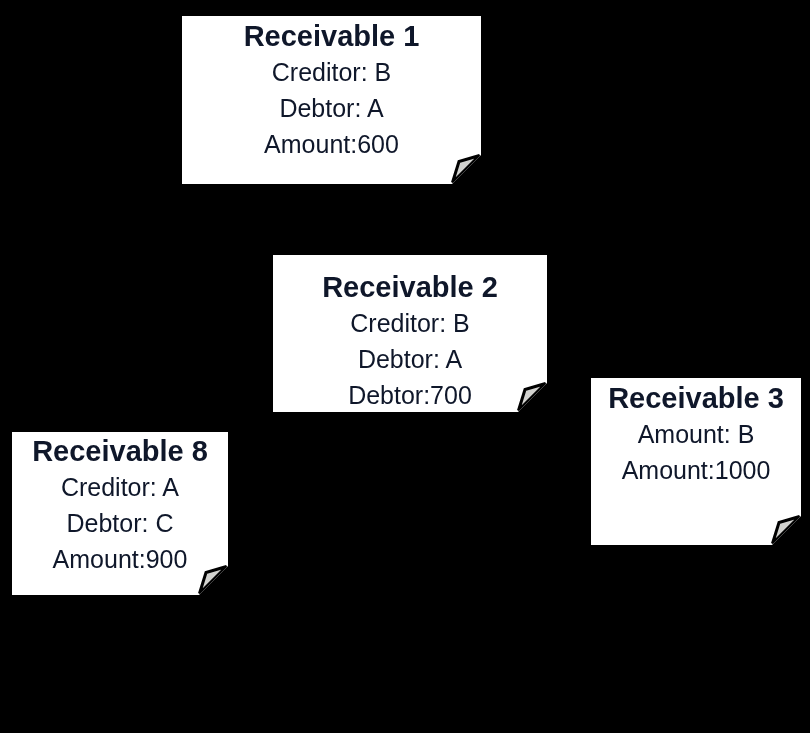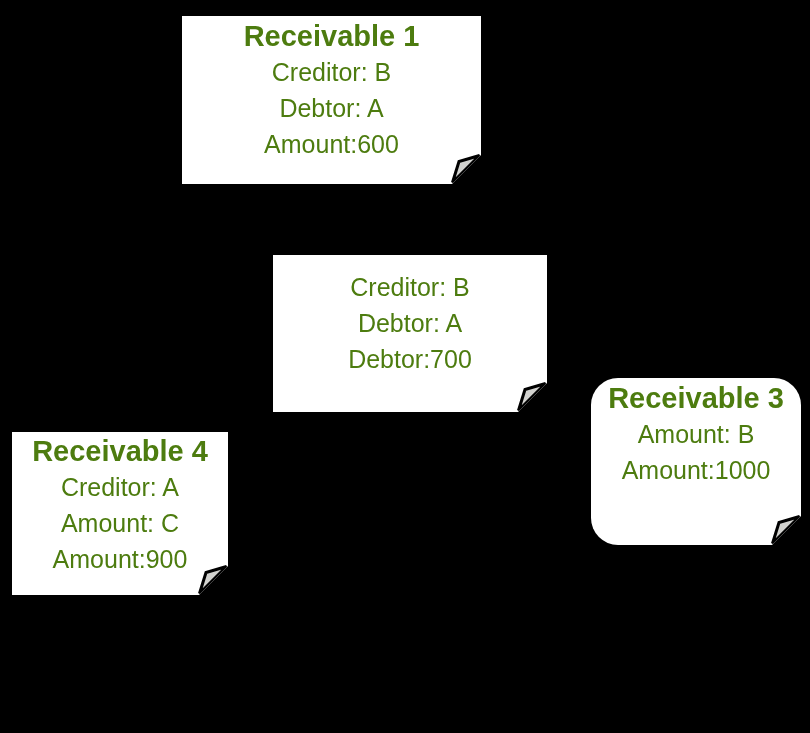--- a/index.html
+++ b/index.html
@@ -13,21 +13,21 @@
     height: 733px;
     background: #000000;
     overflow: hidden;
     font-family: "Liberation Sans", sans-serif;
   }
   
   .note {
     position: absolute;
     box-sizing: border-box;
     background: #ffffff;
-    color: #4d7c0f;
+    color: #0f172a;
     text-align: left;
     clip-path: polygon(0 0, 100% 0, 100% calc(100% - 29px), calc(100% - 29px) 100%, 0 100%);
   }
   .note-body {
     display: flex;
     flex-direction: column;
     align-items: center;
   }
   .note .title {
     display: block;
@@ -52,21 +52,21 @@
   }
   .fold polygon {
     fill: #d2d2cf;
     stroke: #000000;
     stroke-width: 3;
     stroke-linejoin: miter;
   }
   
   .note-1 { left: 182px; top: 16px;  width: 299px; height: 168px; padding-top: 2px; }
   .note-2 { left: 273px; top: 255px; width: 274px; height: 157px; padding-top: 14px; }
-  .note-3 { left: 591px; top: 378px; width: 210px; height: 167px; padding-top: 2px; border-radius: 27px; }
+  .note-3 { left: 591px; top: 378px; width: 210px; height: 167px; padding-top: 2px; }
   .note-4 { left: 12px;  top: 432px; width: 216px; height: 163px; padding-top: 1px; }
 </style>
 </head>
 <body>
 
 <div class="slide">
 
   <div class="note note-1">
     <div class="note-body">
       <span class="title">Receivable 1</span>
@@ -74,20 +74,21 @@
       <span class="line">Debtor: A</span>
       <span class="line">Amount:600</span>
     </div>
     <svg class="fold" viewBox="0 0 30 30" aria-hidden="true">
       <polygon points="1.5,28.5 28.5,1.5 8,7.5"></polygon>
     </svg>
   </div>
 
   <div class="note note-2">
     <div class="note-body">
+      <span class="title">Receivable 2</span>
       <span class="line">Creditor: B</span>
       <span class="line">Debtor: A</span>
       <span class="line">Debtor:700</span>
     </div>
     <svg class="fold" viewBox="0 0 30 30" aria-hidden="true">
       <polygon points="1.5,28.5 28.5,1.5 8,7.5"></polygon>
     </svg>
   </div>
 
   <div class="note note-3">
@@ -96,23 +97,23 @@
       <span class="line">Amount: B</span>
       <span class="line">Amount:1000</span>
     </div>
     <svg class="fold" viewBox="0 0 30 30" aria-hidden="true">
       <polygon points="1.5,28.5 28.5,1.5 8,7.5"></polygon>
     </svg>
   </div>
 
   <div class="note note-4">
     <div class="note-body">
-      <span class="title">Receivable 4</span>
+      <span class="title">Receivable 8</span>
       <span class="line">Creditor: A</span>
-      <span class="line">Amount: C</span>
+      <span class="line">Debtor: C</span>
       <span class="line">Amount:900</span>
     </div>
     <svg class="fold" viewBox="0 0 30 30" aria-hidden="true">
       <polygon points="1.5,28.5 28.5,1.5 8,7.5"></polygon>
     </svg>
   </div>
 
 </div>
 
 </body></html>

